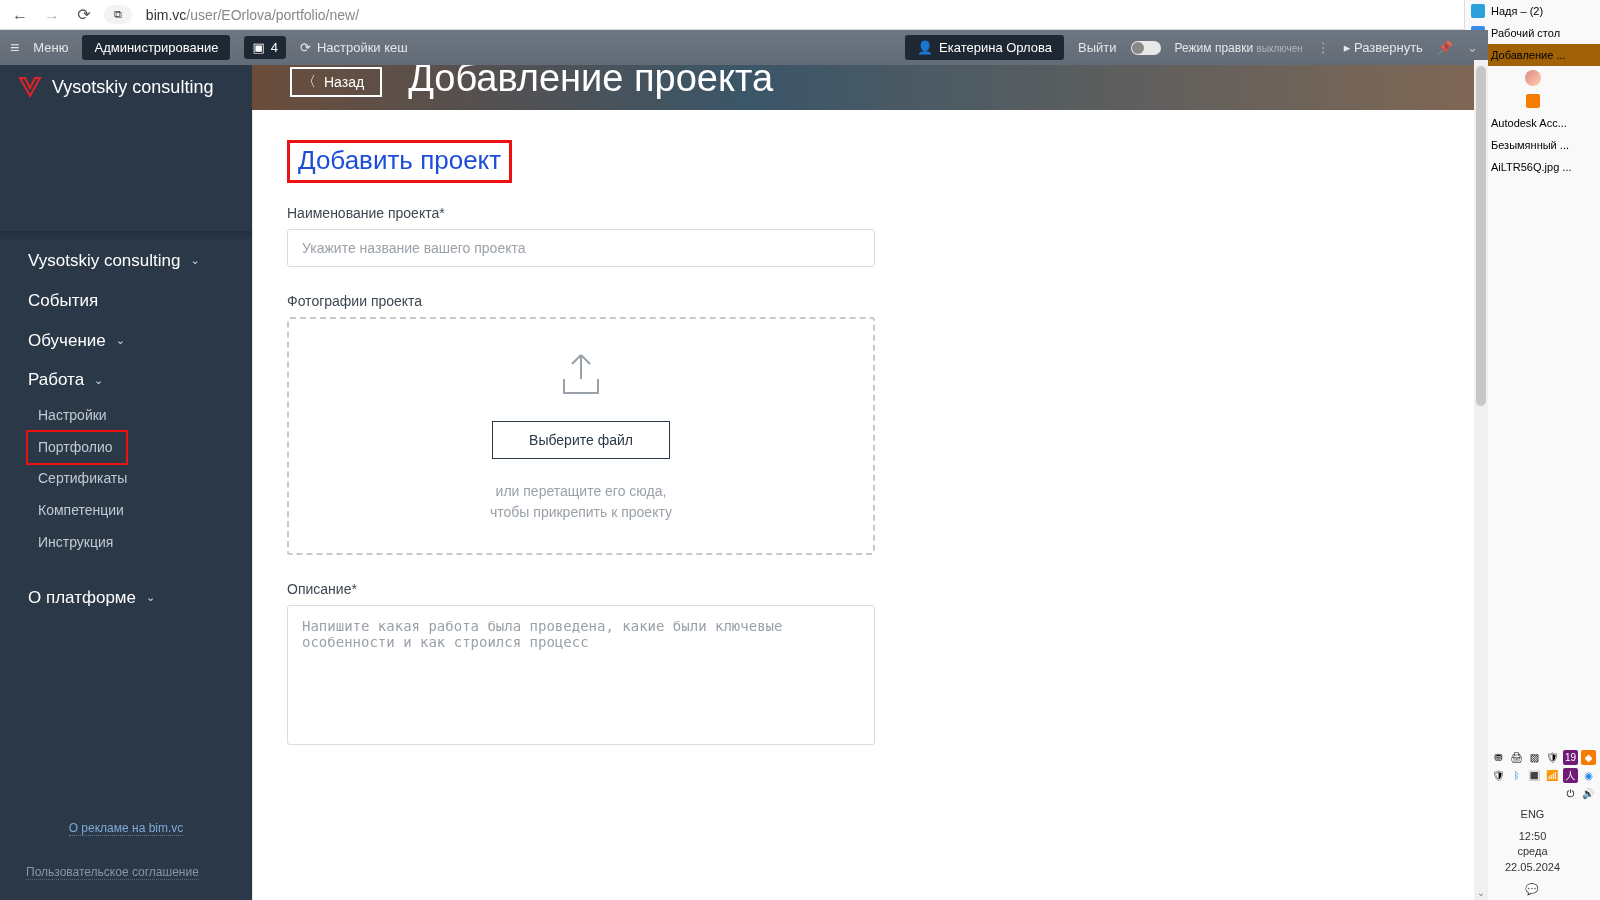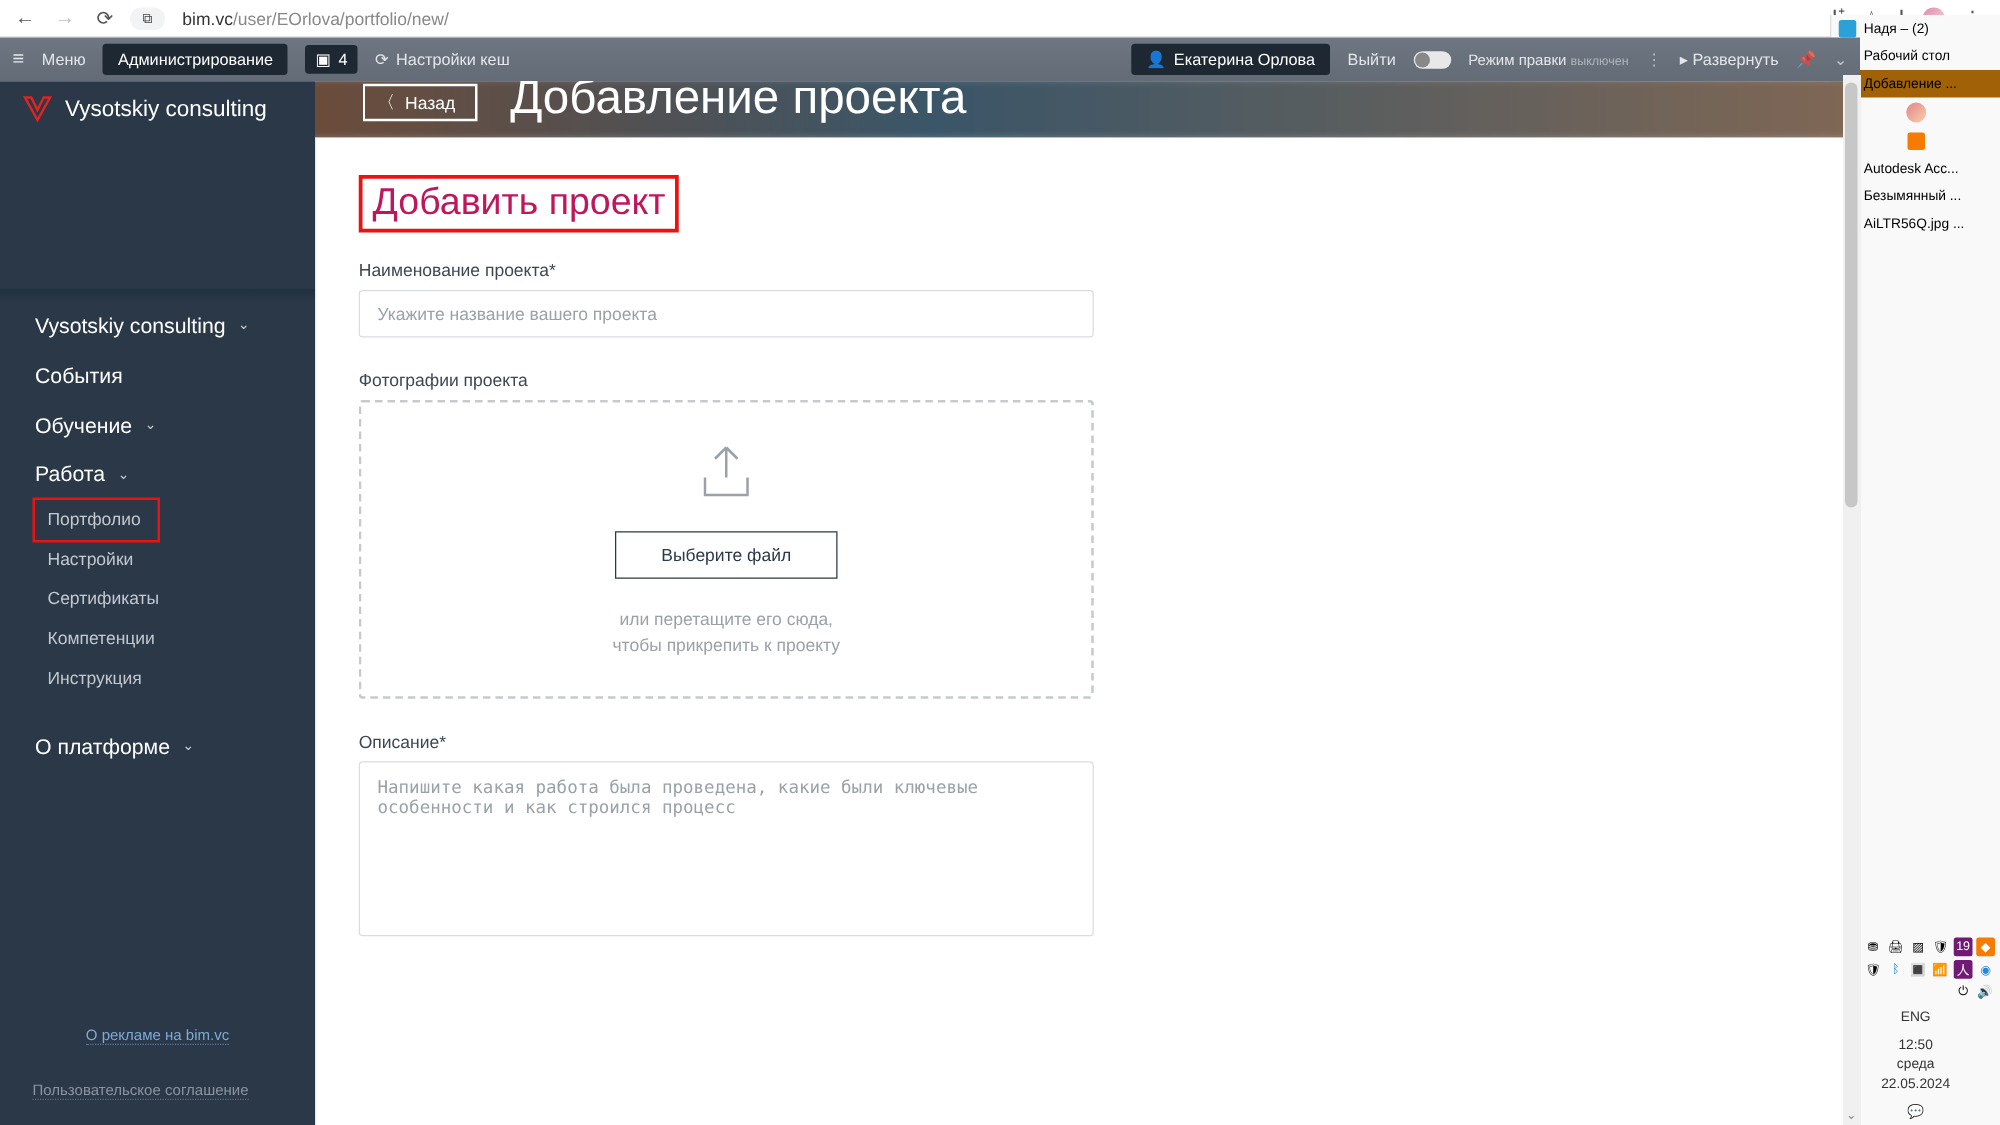--- a/index.html
+++ b/index.html
@@ -8,21 +8,21 @@
 
 .browser-bar { height: 30px; display: flex; align-items: center; padding: 0 8px; gap: 8px; border-bottom: 1px solid #ddd; background: #fff; }
 .nav-btn { width: 24px; height: 24px; display: flex; align-items: center; justify-content: center; color: #555; cursor: pointer; border-radius: 50%; }
 .nav-btn.disabled { color: #bbb; }
 .url-pill { background: #f1f3f4; border-radius: 14px; padding: 3px 10px; font-size: 11px; color: #444; }
 .url-bar { flex: 1; font-size: 14px; color: #333; padding-left: 6px; }
 .browser-icons-right { display: flex; align-items: center; gap: 14px; color: #555; padding-right: 6px;}
 .avatar-tiny { width:18px; height:18px; border-radius:50%; background: linear-gradient(135deg,#d8a 0,#fdd 100%); }
 
 
-.right-panel { position: absolute; right: 0; top: 12px; bottom: 0; width: 136px; border-left: 1px solid #ddd; background: #f9f9f9; display: flex; flex-direction: column; font-size: 11px; }
+.right-panel { position: absolute; right: 0; top: 0; bottom: 0; width: 136px; border-left: 1px solid #ddd; background: #f9f9f9; display: flex; flex-direction: column; font-size: 11px; }
 .tab-item { display: flex; align-items: center; gap: 6px; padding: 4px 6px; cursor: pointer; white-space: nowrap; overflow: hidden; }
 .tab-item.active { background: #a16207; }
 .tab-favicon { width: 14px; height: 14px; flex-shrink:0; border-radius:2px; }
 .f-telegram{background:#2aa1d8;} .f-desk{background:#3b89e9;} .f-chrome{background:radial-gradient(circle,#fff 30%,#4285f4 31%,#4285f4 50%, #ea4335 51%, #ea4335 70%, #fbbc05 71%, #fbbc05 85%, #34a853 86%);} .f-orange{background:#f57c00;} .f-auto{background:#fff;border:1px solid #888;} .f-doc{background:#fff;border:1px solid #bcd;} .f-img{background:#fff;}
 .avatar-round { width:16px;height:16px;border-radius:50%;background:linear-gradient(135deg,#d88 0,#fca 100%);}
 .right-panel-mid { flex: 1; }
 .tray-icons { padding: 2px 4px; display:flex; flex-wrap:wrap; gap:3px; justify-content:flex-end;}
 .tray-icons span{ width:15px;height:15px; display:inline-flex;align-items:center;justify-content:center; font-size:10px;}
 .sq{border-radius:2px;}
 .bg-green{background:#6b9e2f;color:#fff;} .bg-red{background:#701a75;color:#fff;} .bg-blue{background:#1e6ad2;color:#fff;} .bg-orange{background:#f57c00;color:#fff;}
@@ -67,21 +67,21 @@
 .shadow-strip{height:10px;background:linear-gradient(#20303f,#2a3847);}
 
 
 .main-area { flex:1; display:flex; flex-direction:column; overflow:hidden; background:#f4f4f4;}
 .hero { height:45px; position:relative; background:linear-gradient(90deg,#724f3b 0,#3b5a6f 40%,#8a6e58 100%); display:flex; align-items:flex-start; padding-left:38px; padding-top:0; overflow:hidden;}
 .hero::before{content:"";position:absolute;inset:0;backdrop-filter:blur(2px);background:linear-gradient(rgba(60,60,60,.12),rgba(60,60,60,.12));}
 .back-btn { border:2px solid #fff; color:#fff; padding:4px 16px 4px 10px; font-size:14px; display:flex; align-items:center; gap:8px; cursor:pointer; margin-top:2px; z-index:1;}
 .hero-title{ color:#fff; font-size:38px; font-weight:500; margin-left:26px; line-height:1; margin-top:-6px; z-index:1;}
 
 .content-scroll { flex:1; background:#fff; border-left:1px solid #e6e6e6; position:relative; overflow-y:auto; padding:30px 34px;}
-.section-title { font-size:30px; color:#be185d; margin-bottom:22px; display:inline-block;}
+.section-title { font-size:26px; color:#1d4ed8; margin-bottom:22px; display:inline-block;}
 .section-title.boxed{ border:3px solid #e11; padding:2px 8px 4px;}
 .field-label{ font-size:14px; color:#3c4753; margin-bottom:8px;}
 .text-input{ width:588px; border:1px solid #d9dde1; border-radius:3px; padding:10px 14px; font-size:14px; color:#333;}
 .text-input::placeholder{color:#9aa1a9;}
 .field-block{margin-bottom:26px;}
 .upload-zone{ width:588px; border:2px dashed #c6cacd; border-radius:3px; padding:30px 20px; text-align:center;}
 .upload-icon{ color:#9aa1a9; margin-bottom:18px;}
 .choose-btn{ border:1px solid #2a3847; background:#fff; padding:10px 36px; font-size:14px; cursor:pointer; color:#2a3847;}
 .drag-text{ color:#9aa1a9; font-size:14px; margin-top:22px; line-height:1.5;}
 .textarea{ width:588px; height:140px; border:1px solid #d9dde1; border-radius:3px; padding:12px 14px; font-size:14px; resize:none;}
@@ -217,25 +217,25 @@
           <span>События</span>
         </div>
       <div class="nav-item">
           <span>Обучение</span>
           <span class="chev">⌄</span>
         </div>
       <div class="nav-item">
           <span>Работа</span>
           <span class="chev">⌄</span>
         </div>
+      <div class="nav-item small">
+          <span>Настройки</span>
+        </div>
       <div class="nav-item small hl hl2">
           <span>Портфолио</span>
-        </div>
-      <div class="nav-item small">
-          <span>Настройки</span>
         </div>
       <div class="nav-item small">
           <span>Сертификаты</span>
         </div>
       <div class="nav-item small">
           <span>Компетенции</span>
         </div>
       <div class="nav-item small">
           <span>Инструкция</span>
         </div>

